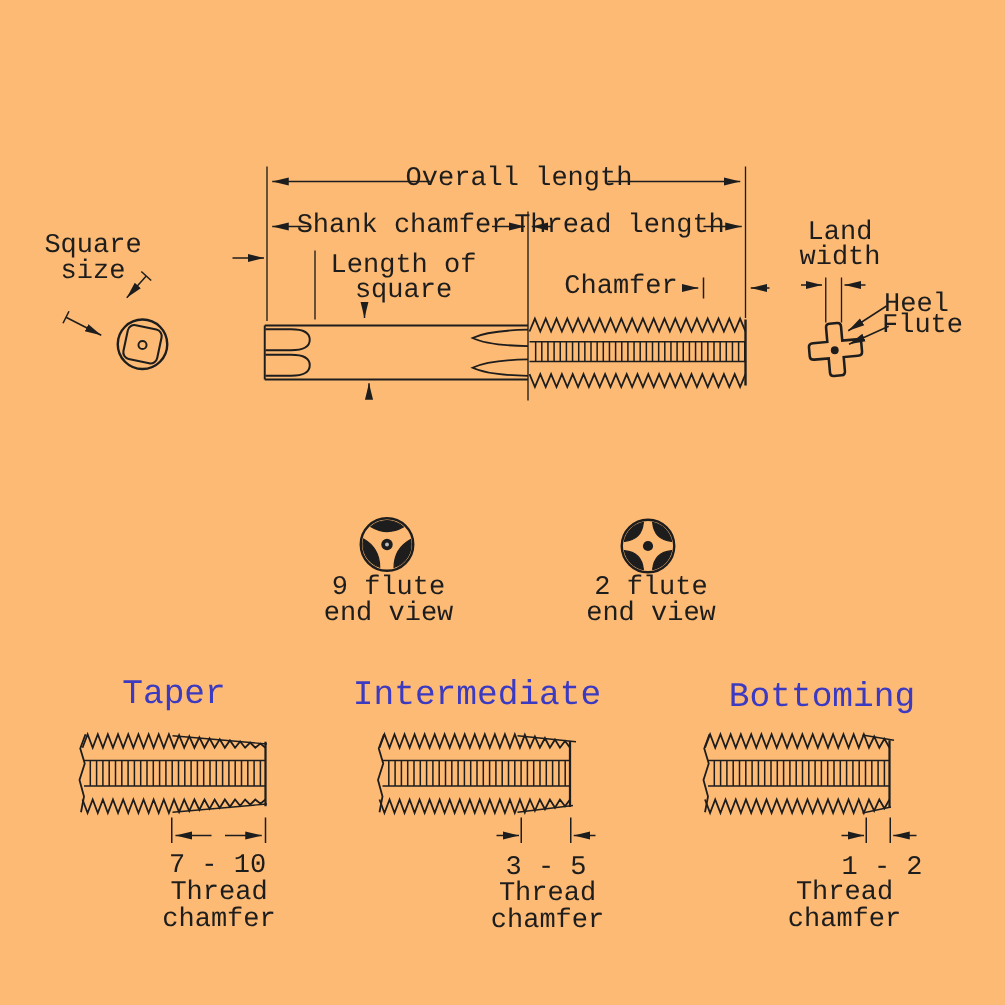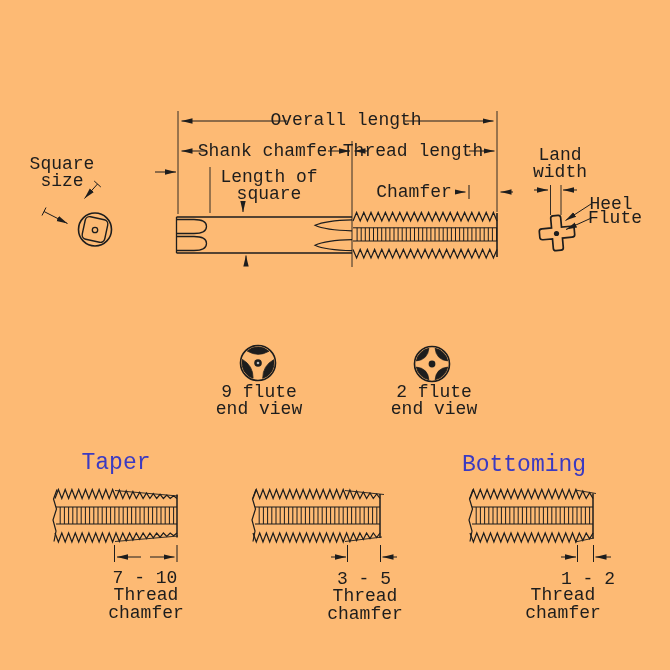--- a/index.html
+++ b/index.html
@@ -157,21 +157,22 @@
   <div class="lbl" style="left:259px;top:401px">
     <div>9 flute</div>
     <div>end view</div>
   </div>
   <div class="lbl" style="left:434px;top:401px">
     <div>2 flute</div>
     <div>end view</div>
   </div>
 
   <div class="lbl tap-heading" style="left: 116px; top: 463px; color: rgb(59, 58, 193);">Taper</div>
-  <div class="lbl tap-heading" style="left: 524px; top: 465px; color: rgb(59, 58, 193);">Bottoming</div>
+  <div class="lbl tap-heading" style="left: 318px; top: 464px; color: rgb(59, 58, 193);">Intermediate</div>
+  <div class="lbl tap-heading" style="left: 548px; top: 465px; color: rgb(59, 58, 193);">Bottoming</div>
 
   <div class="lbl" style="left:145px;top:578px">7 - 10</div>
   <div class="lbl cap" style="left:146px;top:604px">
     <div>Thread</div>
     <div>chamfer</div>
   </div>
   <div class="lbl" style="left:364px;top:579px">3 - 5</div>
   <div class="lbl cap" style="left:365px;top:605px">
     <div>Thread</div>
     <div>chamfer</div>

